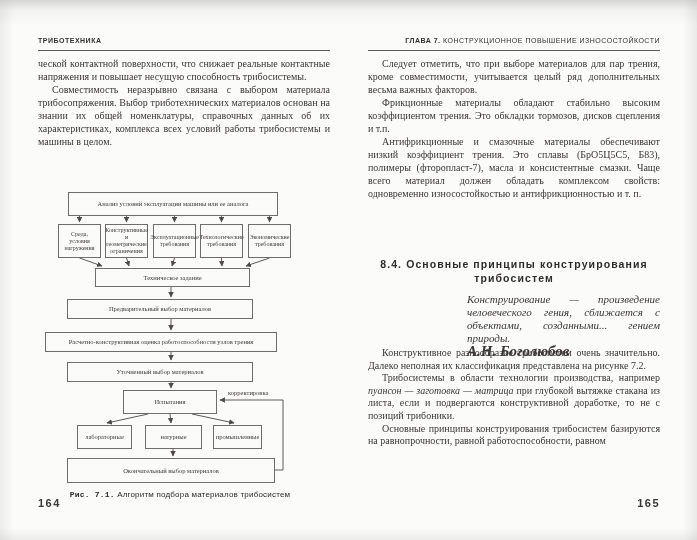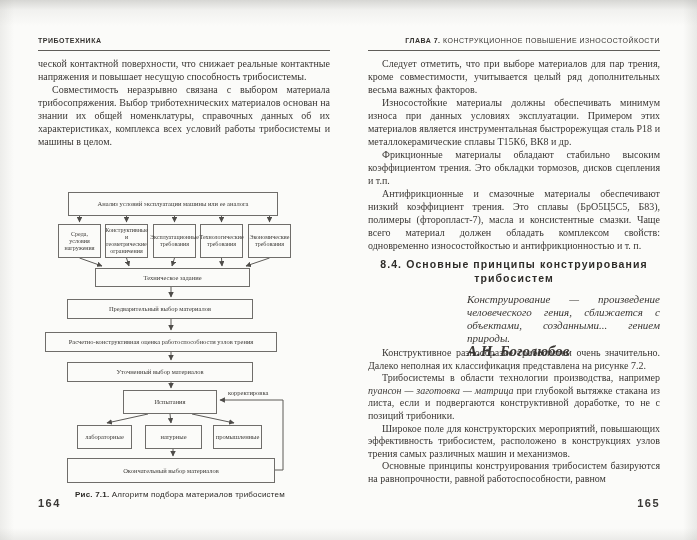--- a/index.html
+++ b/index.html
@@ -53,21 +53,21 @@
   .fc .box.small{font-size:6px; line-height:7px;}
   .fc svg{position:absolute; left:0; top:0;}
   .fc .floatlabel{
     position:absolute; font-size:6.5px; color:#3c3a37; white-space:nowrap;
   }
   .caption{
     position:absolute; width:100%; text-align:center;
     font-family:"Liberation Sans", sans-serif; font-size:8px;
     letter-spacing:.2px; color:#2c2a27;
   }
-  .caption .cb{font-weight:700;}
+  .caption .cb{font-weight:700;font-family:Liberation Mono, monospace;}
   .caption .ct{font-weight:500;}
 </style>
 </head>
 <body>
 
 <div class="photo">
 
   <div class="abs runhead b" style="left:38px; top:37px; font-weight:700;">ТРИБОТЕХНИКА</div>
   <div class="abs rule" style="left:38px; top:50px; width:292px;"></div>
 
@@ -147,34 +147,32 @@
 
   <div class="abs pagenum" style="left:38px; top:497px;">164</div>
 
   <div class="abs runhead" style="left:368px; top:37px; width:292px; text-align:right;">
     <span class="b">ГЛАВА 7.</span><span> КОНСТРУКЦИОННОЕ ПОВЫШЕНИЕ ИЗНОСОСТОЙКОСТИ</span>
   </div>
   <div class="abs rule" style="left:368px; top:50px; width:292px;"></div>
 
   <div class="abs bodycol" style="left:368px; top:57px; height:196px; overflow:hidden;">
       <p class="ind"><span>Следует отметить, что при выборе материалов для пар трения, кроме совместимости, учитывается целый ряд дополнительных весьма важных факторов.</span></p>
-      <p class="ind"><span>Износостойкие материалы должны обеспечивать минимум износа при данных условиях эксплуатации. Примером этих материалов является инструментальная быстрорежущая сталь Р18 и металлокерамические сплавы Т15К6, ВК8 и др.</span></p>
       <p class="ind"><span>Фрикционные материалы обладают стабильно высоким коэффициентом трения. Это обкладки тормозов, дисков сцепления и т.п.</span></p>
       <p class="ind"><span>Антифрикционные и смазочные материалы обеспечивают низкий коэффициент трения. Это сплавы (БрО5Ц5С5, Б83), полимеры (фторопласт-7), масла и консистентные смазки. Чаще всего материал должен обладать комплексом свойств: одновременно износостойкостью и антифрикционностью и т. п.</span></p>
     </div>
 
   <div class="abs section-h" style="left:368px; top:257px; width:292px;">8.4. Основные принципы конструирования трибосистем</div>
 
   <div class="abs" style="left:467px; top:293px; width:193px;">
     <div class="epigraph">Конструирование — произведение человеческого гения, сближается с объектами, созданными... гением природы.</div>
     <div class="epigraph-author">А.Н. Боголюбов</div>
   </div>
 
   <div class="abs bodycol" style="left:368px; top:347px; line-height:12.6px;">
       <p class="ind"><span>Конструктивное разнообразие трибосистем очень значительно. Далеко неполная их классификация представлена на рисунке 7.2.</span></p>
       <p class="ind"><span>Трибосистемы в области технологии производства, например </span><span class="it">пуансон — заготовка — матрица</span><span> при глубокой вытяжке стакана из листа, если и подвергаются конструктивной доработке, то не с позиций трибоники.</span></p>
-      <p class="ind"><span>Широкое поле для конструкторских мероприятий, повышающих эффективность трибосистем, расположено в конструкциях узлов трения самых различных машин и механизмов.</span></p>
       <p class="ind"><span>Основные принципы конструирования трибосистем базируются на равнопрочности, равной работоспособности, равном</span></p>
     </div>
 
   <div class="abs pagenum" style="left:368px; top:497px; width:292px; text-align:right;">165</div>
 
 </div>
 
 </body></html>

